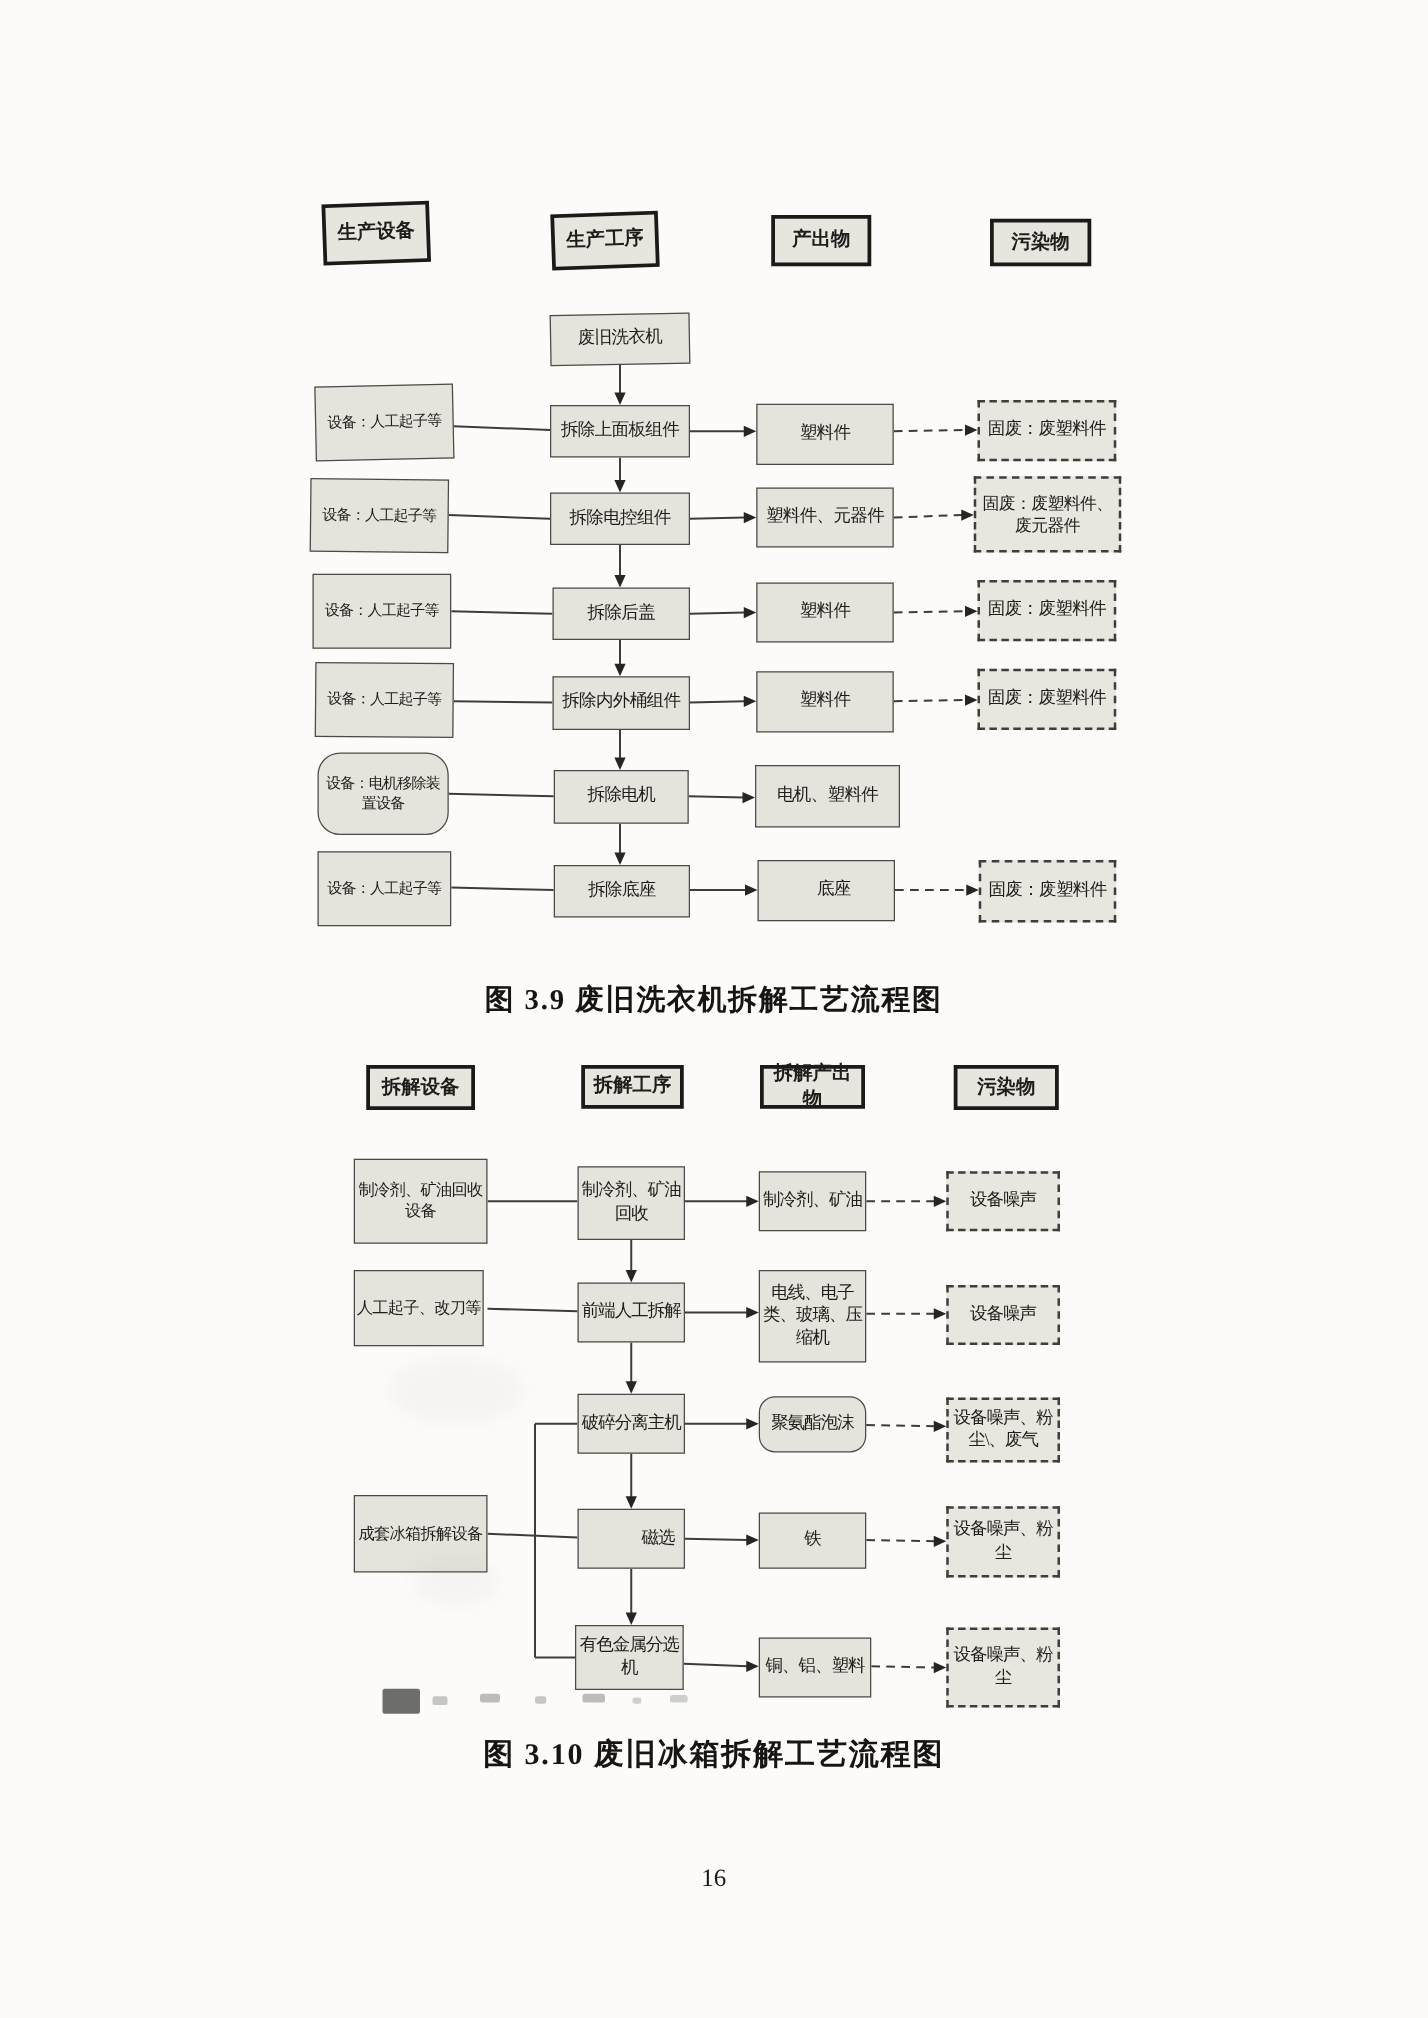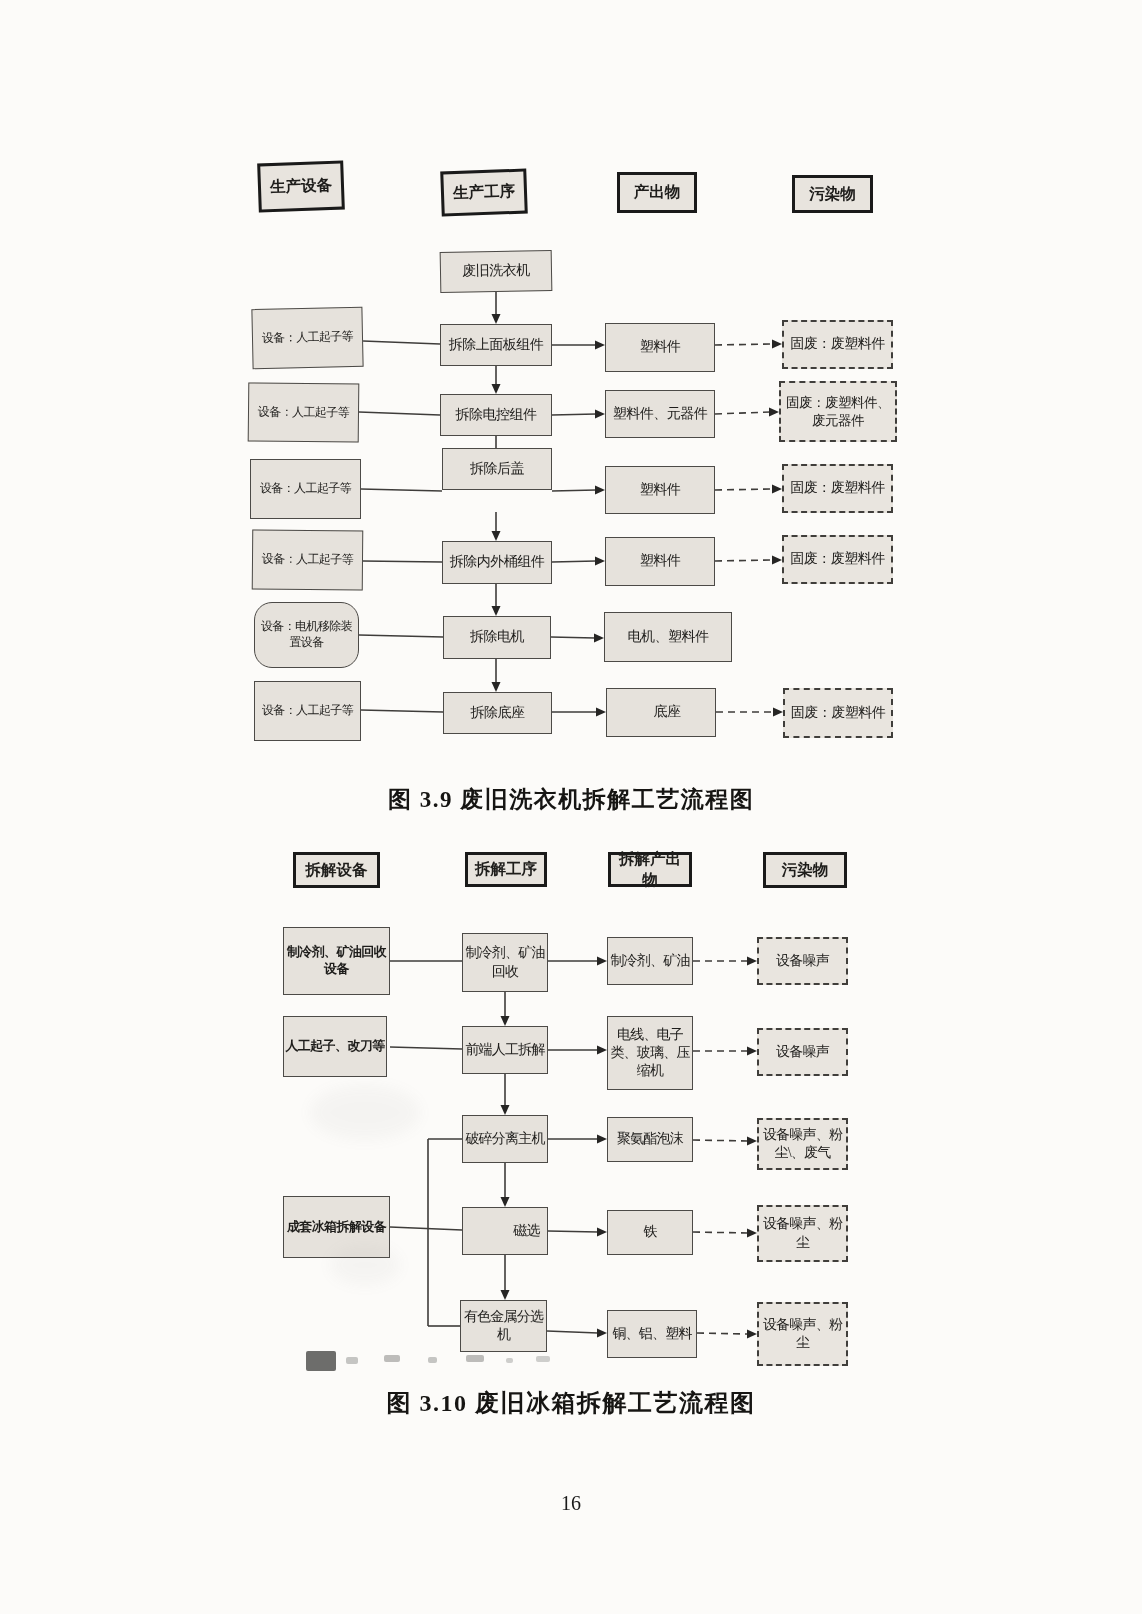--- a/index.html
+++ b/index.html
@@ -11,21 +11,21 @@
   svg.connectors{position:absolute;left:0;top:0;width:1142px;height:1614px;}
   .box{
     position:absolute;display:flex;align-items:center;justify-content:center;
     text-align:center;box-sizing:border-box;
     background:#e6e2dc;border:1.6px solid #4c4a47;
     font-size:14px;line-height:1.3;padding:2px 3px;letter-spacing:-0.5px;
   }
   .box.header{border:3.6px solid #1a1a1a;font-weight:600;font-size:15.5px;letter-spacing:0;background:#e8e4de;}
   .box.dashed{border:2px dashed #403e3b;background:#e9e5df;}
   .eqf1{font-size:12px;letter-spacing:-0.6px;padding:1px 2px;}
-  .eqf2{font-size:13px;letter-spacing:-0.6px;padding:17px 1px;font-weight:bold;}
+  .eqf2{font-size:13px;letter-spacing:-0.6px;padding:17px 1px;}
   .f2{font-size:14px;letter-spacing:-0.8px;padding:1px 1px;}
   .caption{
     position:absolute;left:0;width:1142px;text-align:center;
     font-size:23px;font-weight:600;letter-spacing:1.5px;color:#161513;
   }
   .caption.c2{font-size:24px;}
   .pagenum{position:absolute;left:0;width:1142px;top:1492px;text-align:center;font-size:20px;color:#1a1a1a;}
   .ghost span{position:absolute;background:#4a4a48;border-radius:2px;filter:blur(0.6px);}
   .smudge{position:absolute;background:#8a8a86;border-radius:50%;filter:blur(7px);opacity:0.06;}
 </style>
@@ -119,48 +119,48 @@
       <div class="box" style="left: 440px; top: 251px; width: 112px; height: 41px; transform: rotate(-1deg);">废旧洗衣机</div>
       <div class="box eqf1" style="left: 252px; top: 308px; width: 111px; height: 60px; transform: rotate(-1.2deg);">设备：人工起子等</div>
       <div class="box" style="left: 440px; top: 324px; width: 112px; height: 42px;">拆除上面板组件</div>
       <div class="box" style="left: 605px; top: 323px; width: 110px; height: 49px;">塑料件</div>
       <div class="box dashed" style="left: 782px; top: 320px; width: 111px; height: 49px;">固废：废塑料件</div>
       <div class="box eqf1" style="left: 248px; top: 383px; width: 111px; height: 59px; transform: rotate(0.6deg);">设备：人工起子等</div>
       <div class="box" style="left: 440px; top: 394px; width: 112px; height: 42px;">拆除电控组件</div>
       <div class="box" style="left: 605px; top: 390px; width: 110px; height: 48px;">塑料件、元器件</div>
       <div class="box dashed" style="left: 779px; top: 381px; width: 118px; height: 61px; font-size: 13.5px;">固废：废塑料件、废元器件</div>
       <div class="box eqf1" style="left: 250px; top: 459px; width: 111px; height: 60px;">设备：人工起子等</div>
-      <div class="box" style="left: 442px; top: 448px; width: 110px; height: 42px;">拆除后盖</div>
+      <div class="box" style="left: 442px; top: 470px; width: 110px; height: 42px;">拆除后盖</div>
       <div class="box" style="left: 605px; top: 466px; width: 110px; height: 48px;">塑料件</div>
       <div class="box dashed" style="left: 782px; top: 464px; width: 111px; height: 49px;">固废：废塑料件</div>
       <div class="box eqf1" style="left: 252px; top: 530px; width: 111px; height: 60px; transform: rotate(0.5deg);">设备：人工起子等</div>
       <div class="box" style="left: 442px; top: 541px; width: 110px; height: 43px;">拆除内外桶组件</div>
       <div class="box" style="left: 605px; top: 537px; width: 110px; height: 49px;">塑料件</div>
       <div class="box dashed" style="left: 782px; top: 535px; width: 111px; height: 49px;">固废：废塑料件</div>
       <div class="box eqf1" style="left: 254px; top: 602px; width: 105px; height: 66px; border-radius: 18px;">设备：电机移除装置设备</div>
       <div class="box" style="left: 443px; top: 616px; width: 108px; height: 43px;">拆除电机</div>
-      <div class="box" style="left: 604px; top: 612px; width: 128px; height: 50px;">电机、塑料件</div>
+      <div class="box" style="left: 604px; top: 612px; width: 116px; height: 50px;">电机、塑料件</div>
       <div class="box eqf1" style="left: 254px; top: 681px; width: 107px; height: 60px;">设备：人工起子等</div>
       <div class="box" style="left: 443px; top: 692px; width: 109px; height: 42px;">拆除底座</div>
       <div class="box" style="left: 606px; top: 688px; width: 110px; height: 49px; padding-left: 15px;">底座</div>
       <div class="box dashed" style="left: 783px; top: 688px; width: 110px; height: 50px;">固废：废塑料件</div>
       <div class="box header" style="left: 293px; top: 852px; width: 87px; height: 36px;">拆解设备</div>
       <div class="box header" style="left: 465px; top: 852px; width: 82px; height: 35px;">拆解工序</div>
       <div class="box header" style="left: 608px; top: 852px; width: 84px; height: 35px;">拆解产出物</div>
       <div class="box header" style="left: 763px; top: 852px; width: 84px; height: 36px;">污染物</div>
       <div class="box eqf2" style="left: 283px; top: 927px; width: 107px; height: 68px;">制冷剂、矿油回收设备</div>
       <div class="box f2" style="left: 462px; top: 933px; width: 86px; height: 59px;">制冷剂、矿油回收</div>
       <div class="box f2" style="left: 607px; top: 937px; width: 86px; height: 48px;">制冷剂、矿油</div>
       <div class="box dashed f2" style="left: 757px; top: 937px; width: 91px; height: 48px;">设备噪声</div>
       <div class="box eqf2" style="left: 283px; top: 1016px; width: 104px; height: 61px;">人工起子、改刀等</div>
       <div class="box f2" style="left: 462px; top: 1026px; width: 86px; height: 48px;">前端人工拆解</div>
       <div class="box f2" style="left: 607px; top: 1016px; width: 86px; height: 74px;">电线、电子类、玻璃、压缩机</div>
       <div class="box dashed f2" style="left: 757px; top: 1028px; width: 91px; height: 48px;">设备噪声</div>
       <div class="box f2" style="left: 462px; top: 1115px; width: 86px; height: 48px;">破碎分离主机</div>
-      <div class="box f2" style="left: 607px; top: 1117px; width: 86px; height: 45px;">聚氨酯泡沫</div>
+      <div class="box f2" style="left: 607px; top: 1117px; width: 86px; height: 45px; border-radius: 13px;">聚氨酯泡沫</div>
       <div class="box dashed f2" style="left: 757px; top: 1118px; width: 91px; height: 52px;">设备噪声、粉尘\、废气</div>
       <div class="box eqf2" style="left: 283px; top: 1196px; width: 107px; height: 62px;">成套冰箱拆解设备</div>
       <div class="box f2" style="left: 462px; top: 1207px; width: 86px; height: 48px; padding-left: 44px;">磁选</div>
       <div class="box f2" style="left: 607px; top: 1210px; width: 86px; height: 45px;">铁</div>
       <div class="box dashed f2" style="left: 757px; top: 1205px; width: 91px; height: 57px;">设备噪声、粉尘</div>
       <div class="box f2" style="left: 460px; top: 1300px; width: 87px; height: 52px;">有色金属分选机</div>
       <div class="box f2" style="left: 607px; top: 1310px; width: 90px; height: 48px;">铜、铝、塑料</div>
       <div class="box dashed f2" style="left: 757px; top: 1302px; width: 91px; height: 64px;">设备噪声、粉尘</div>
     </div>
 

